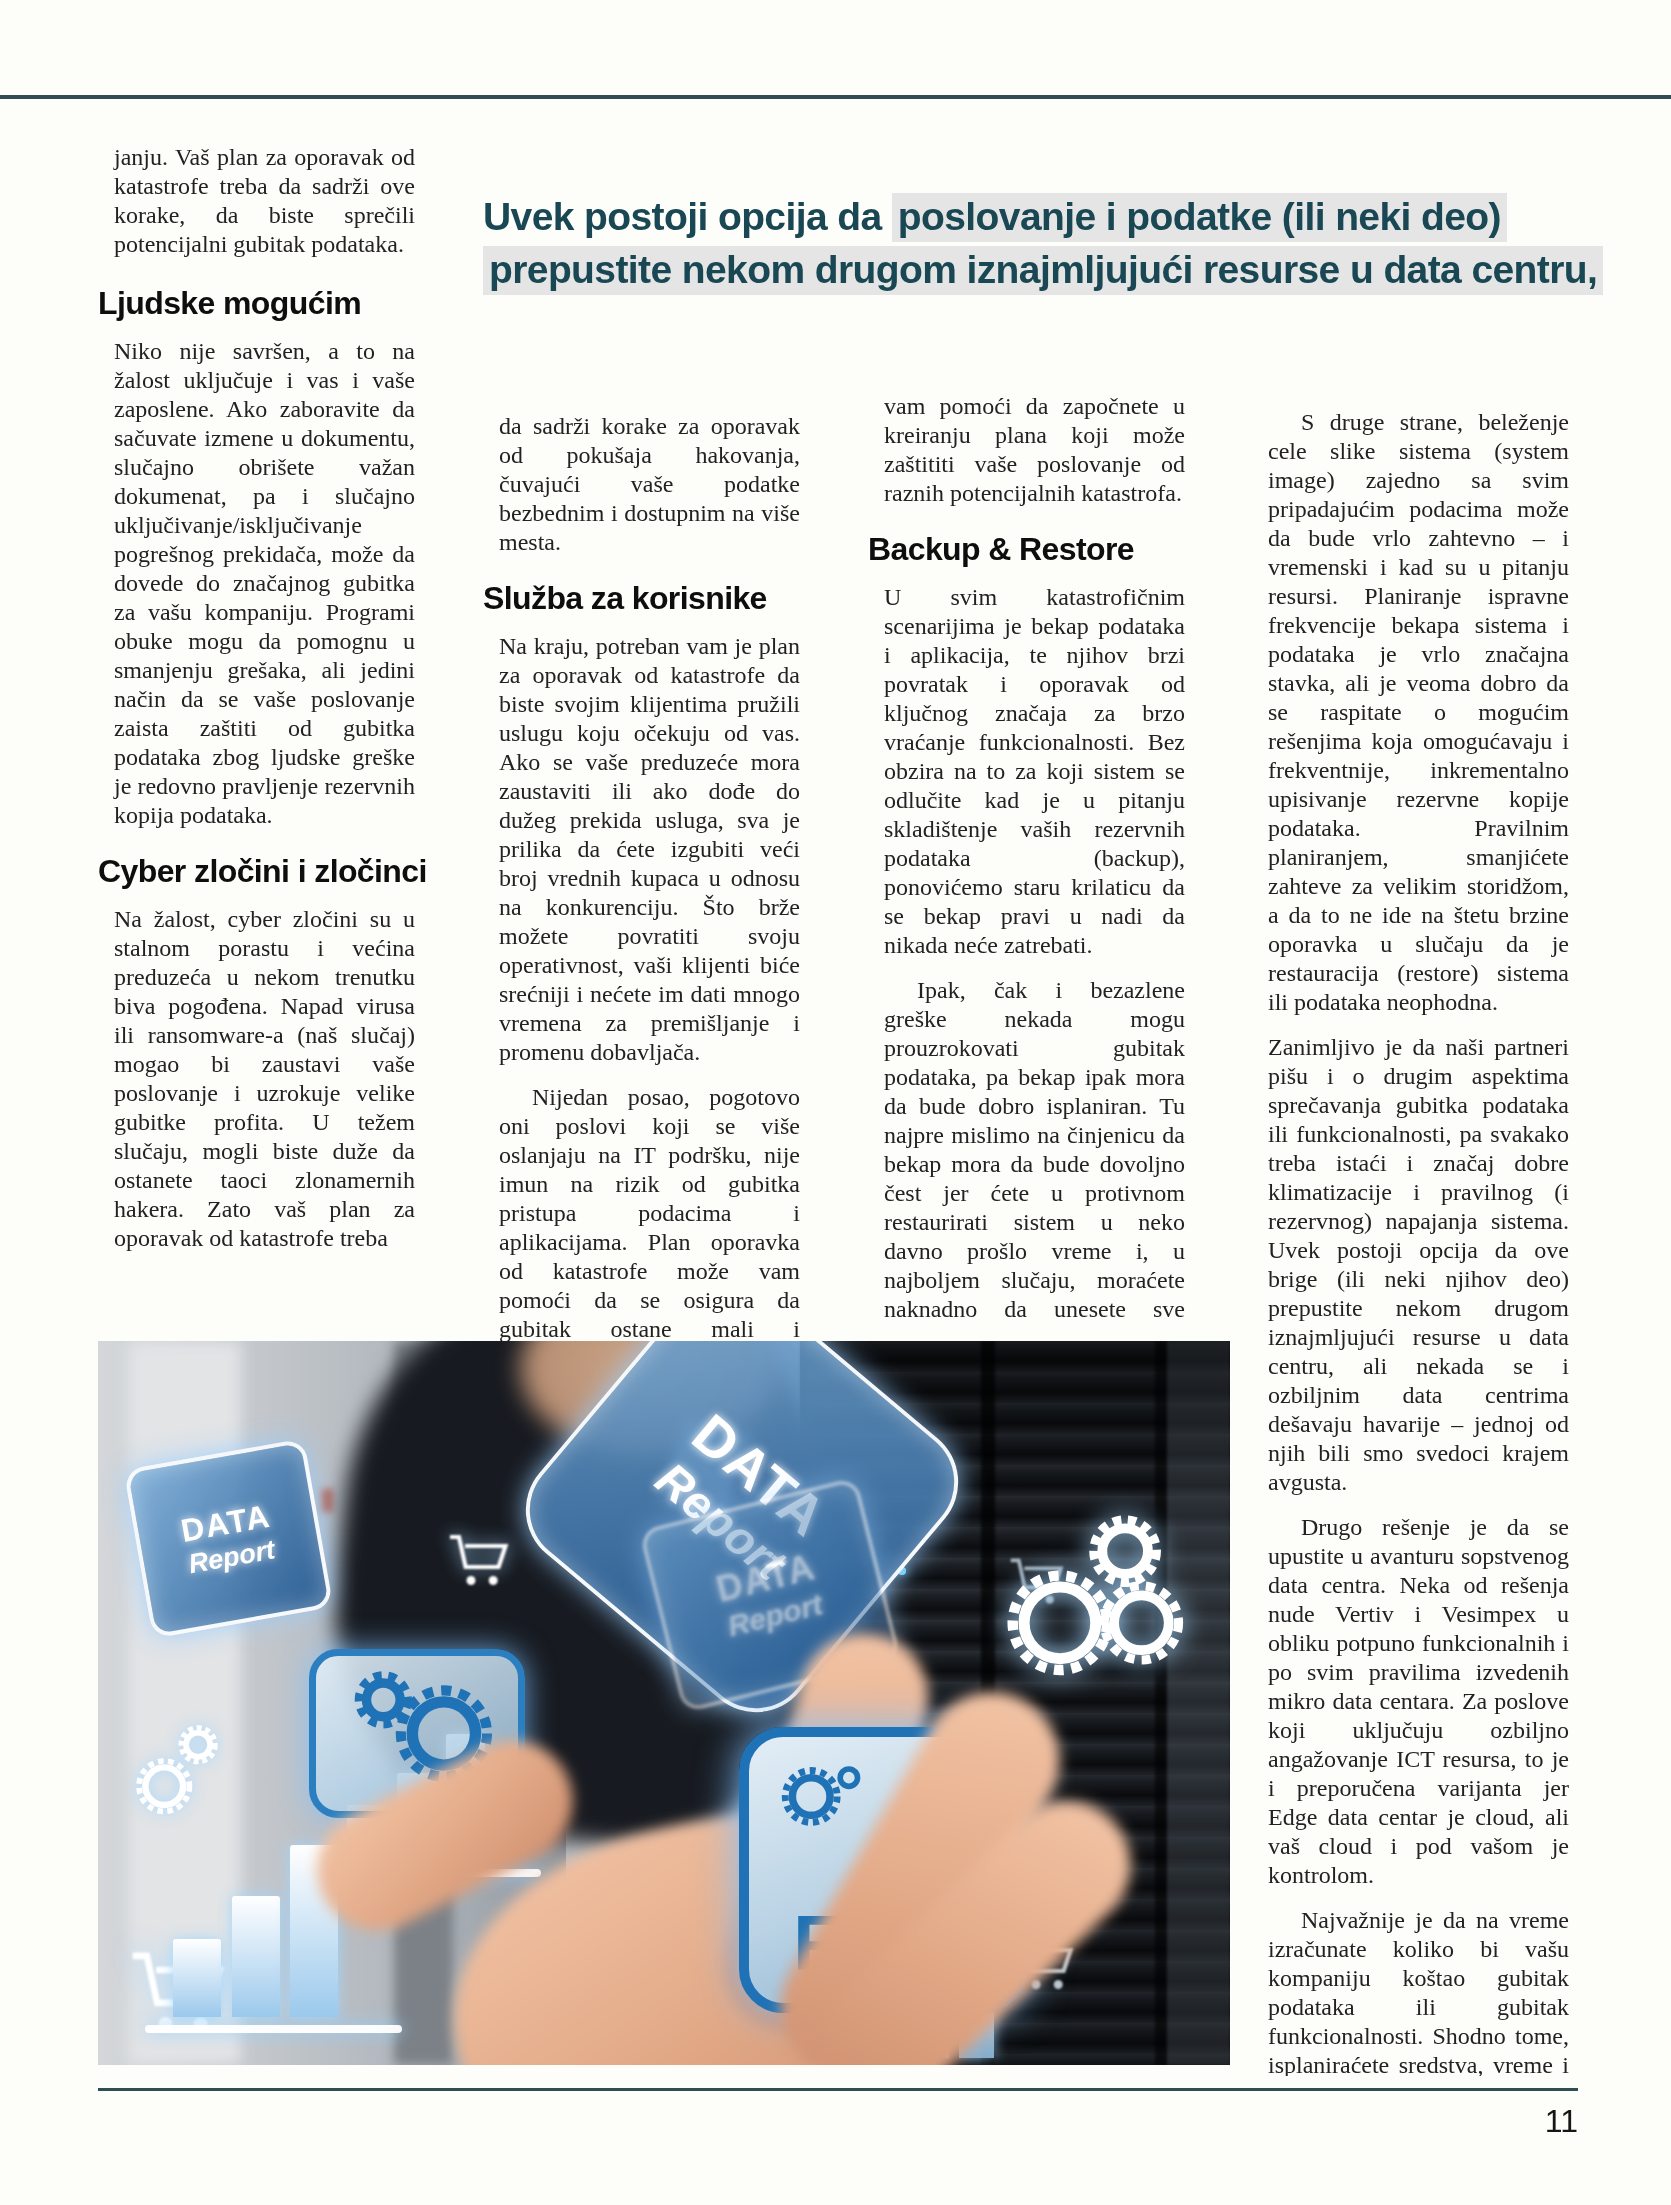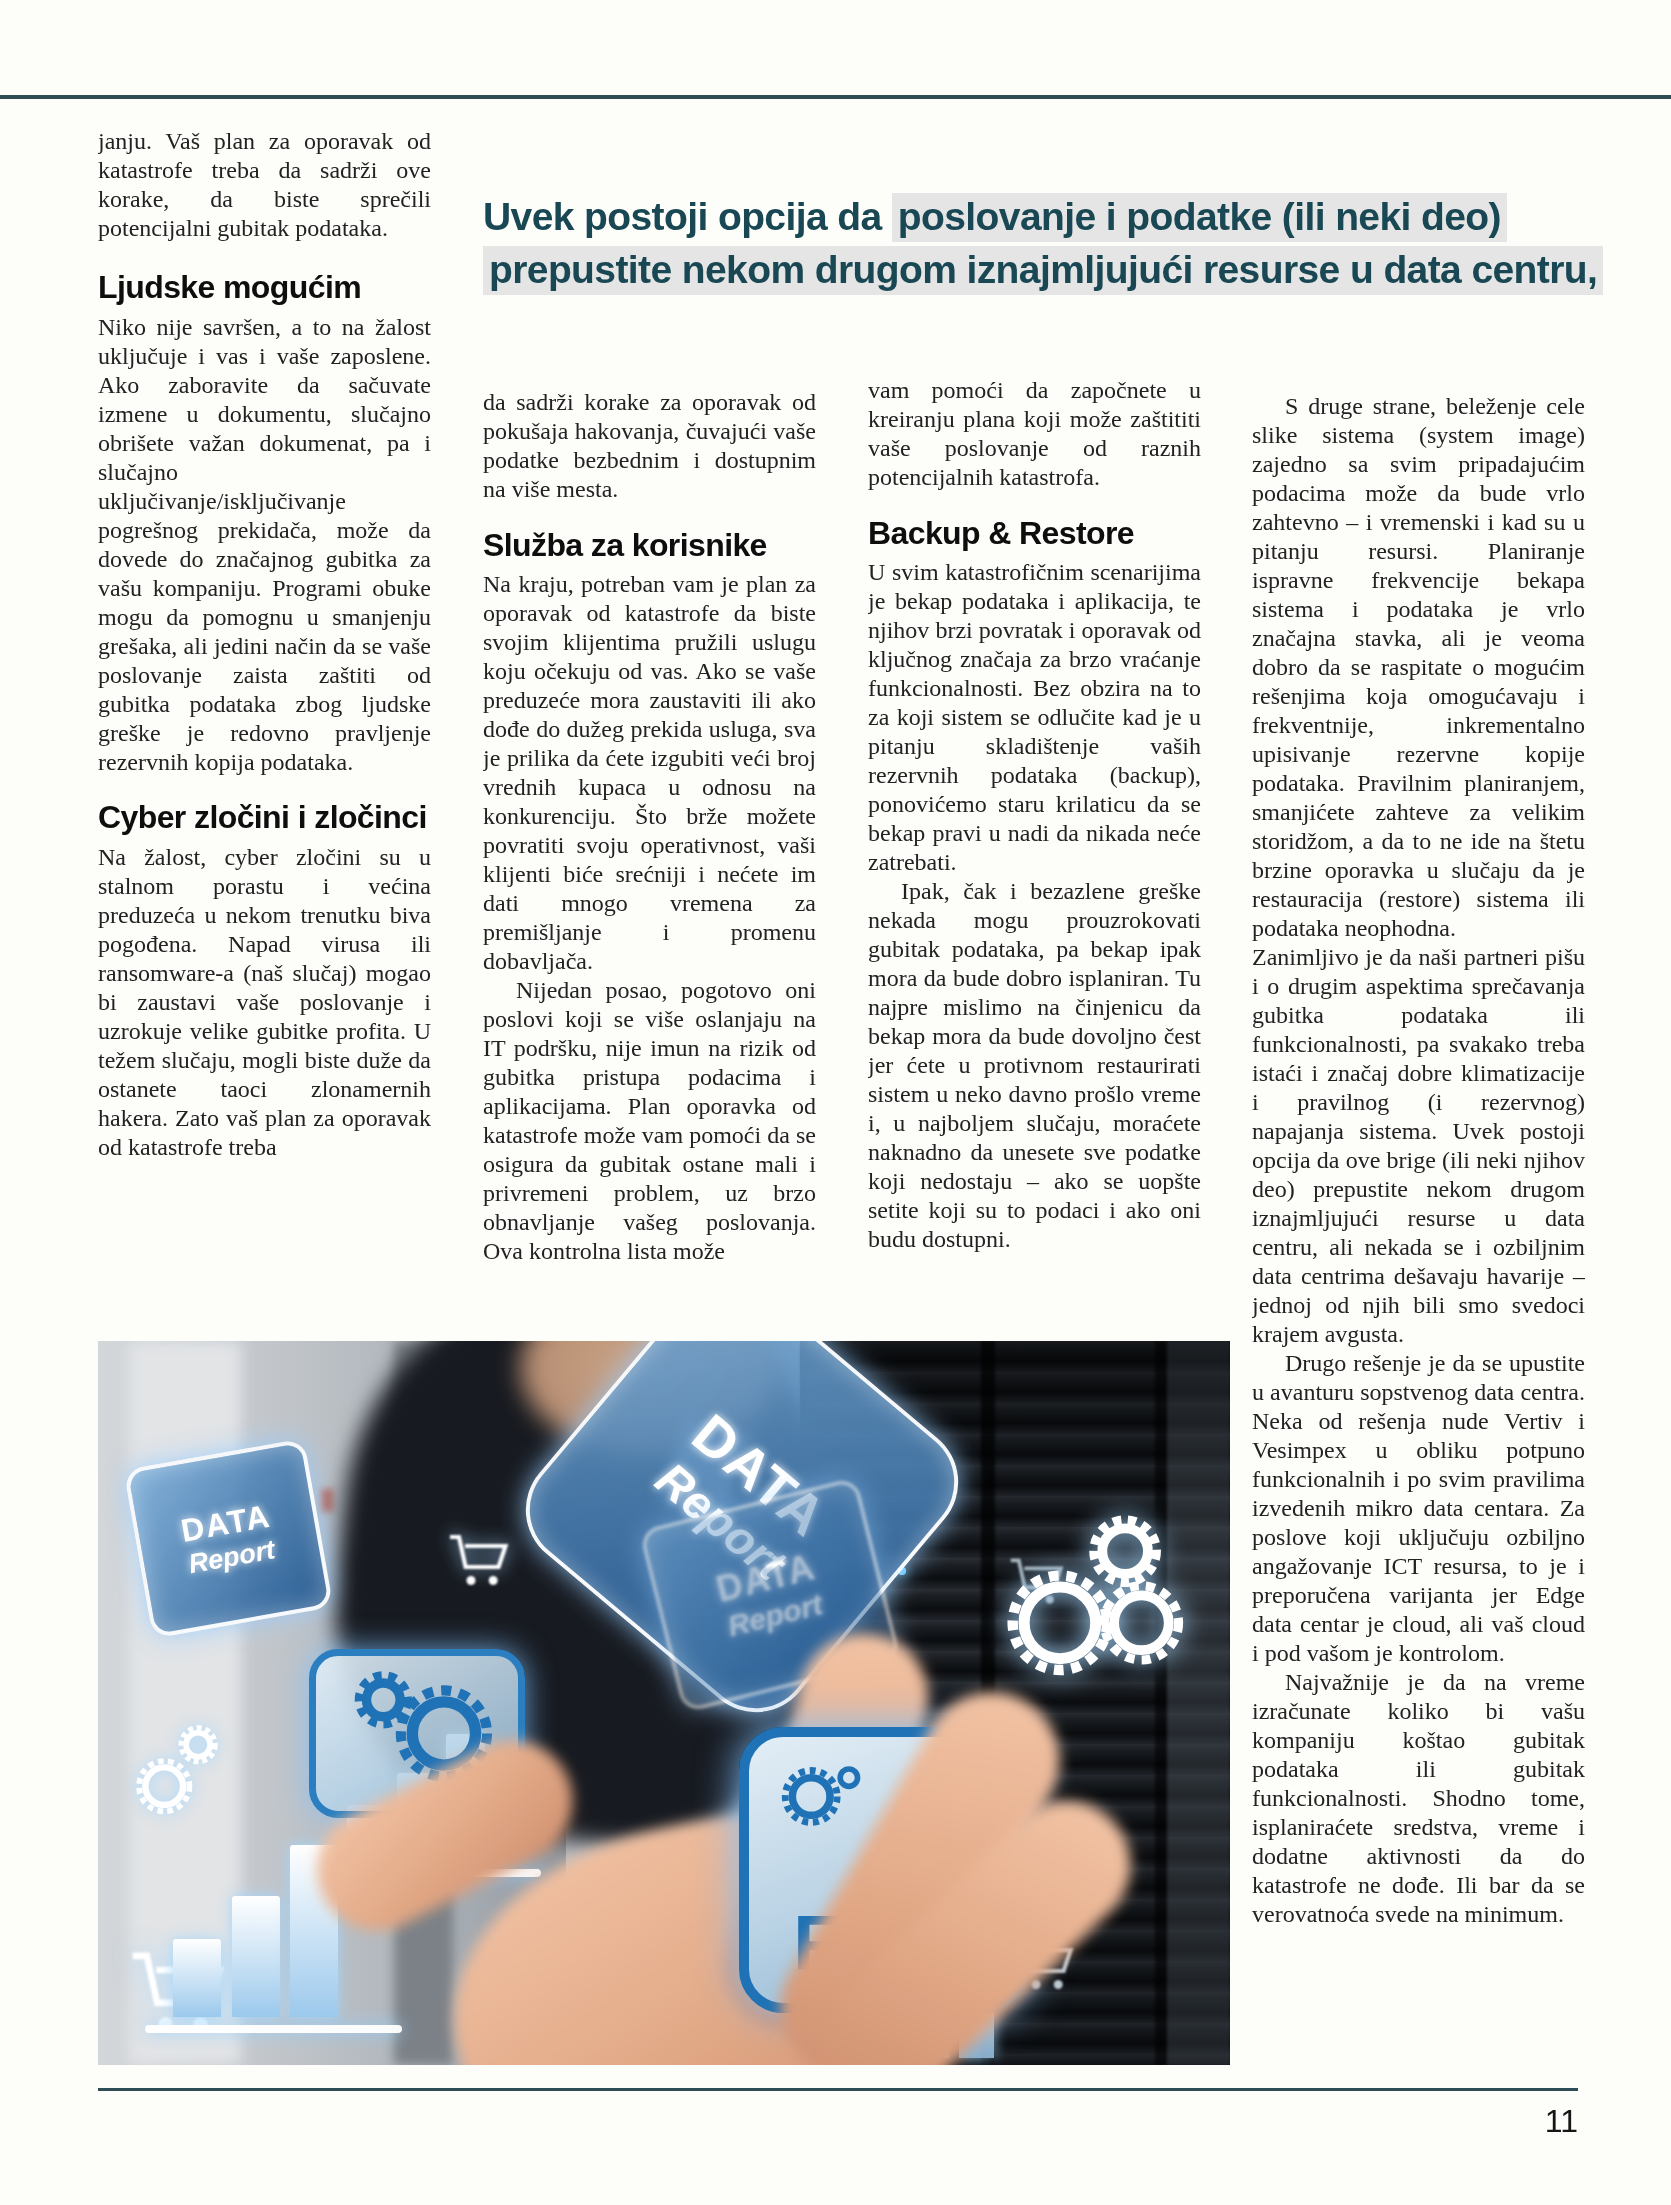--- a/index.html
+++ b/index.html
@@ -16,27 +16,27 @@
   
   .headline { position:absolute; left:483px; top:190px; width:1132px;
     font-family:"Liberation Sans", sans-serif; font-weight:bold;
     font-size:39px; line-height:53px; letter-spacing:-0.6px; color:#194854; }
   .headline .hl-line { white-space:nowrap; }
   .headline .mark { background:#e5e5e5; padding:2.3px 6px 3.8px 6px; }
 
   
   .col { position:absolute; width:333px; font-size:24px; line-height:29px;
     text-align:justify; overflow:hidden; color:#242122; }
-  .col p { margin:0; }
+  .col p { margin:16px; }
   .col p.indent { text-indent:33px; }
   .sec-heading { font-family:"Liberation Sans", sans-serif; font-weight:bold;
     font-size:32px; line-height:36px; letter-spacing:-0.6px; color:#0e0e0e;
     margin:22.6px 0 7.5px 0; }
   #col1 { left:98px;  top:127px; height:1209px; }
-  #col2 { left:483px;  top:388px; height:945px; }
+  #col2 { left:483px;  top:396px; height:945px; }
   #col3 { left:868px; top:376px; height:945px; }
   #col4 { left:1252px; top:392px; height:1684px; }
   #col1 .sec-heading:first-of-type { margin-top:26px; }
 
   
   .photo { position:absolute; left:98px; top:1341px; width:1132px; height:724px;
     overflow:hidden; background:#b9bec3; }
   .ph { position:absolute; }
   .bg-left { left:0; top:0; width:468px; height:724px;
     background:linear-gradient(90deg,#d4d7da 0%,#c3c7cc 35%,#aeb4ba 70%,#8f969e 100%); }

